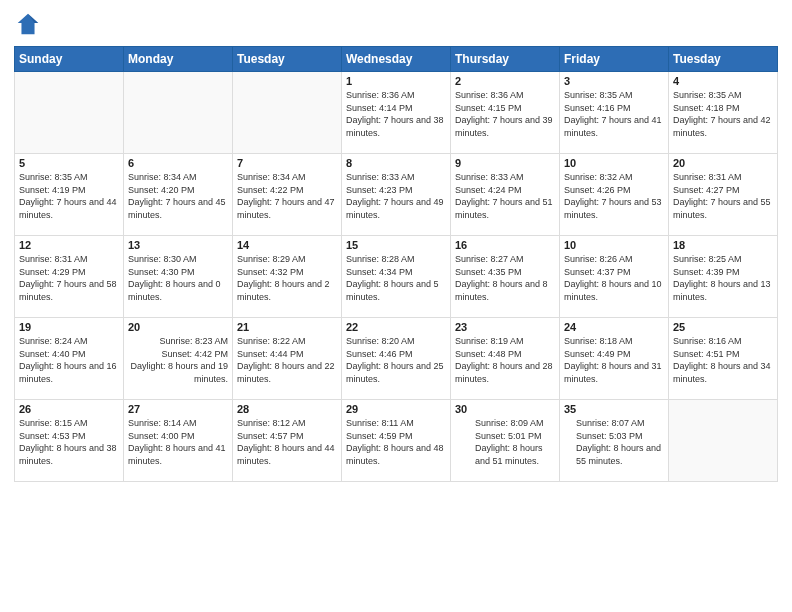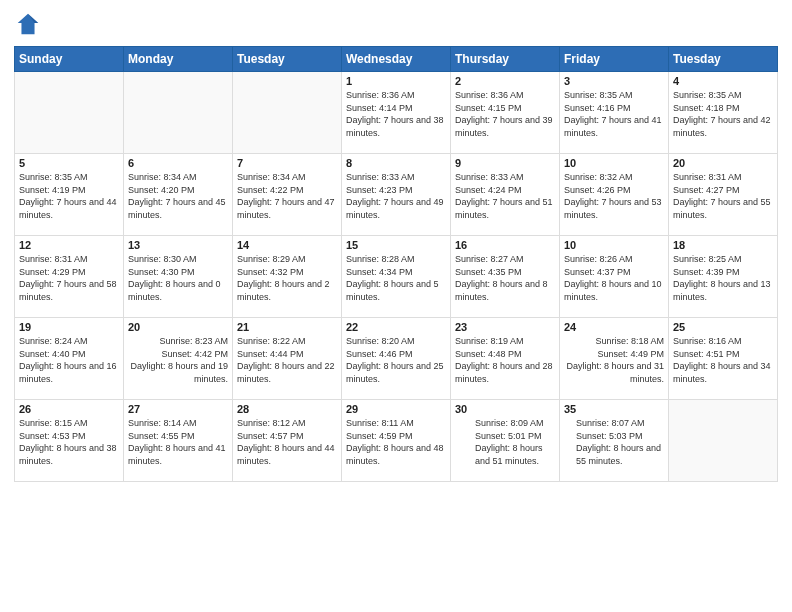--- a/index.html
+++ b/index.html
@@ -275,42 +275,42 @@
 Daylight: 8 hours and 25 minutes.</div>
           </td>
           <td>
             <div class="day-number">23</div>
             <div class="day-info" style="white-space: pre-line;">Sunrise: 8:19 AM
 Sunset: 4:48 PM
 Daylight: 8 hours and 28 minutes.</div>
           </td>
           <td>
             <div class="day-number">24</div>
-            <div class="day-info" style="white-space: pre-line; text-align: right;">Sunrise: 8:18 AM
+            <div class="day-info" style="white-space: pre-line;">Sunrise: 8:18 AM
 Sunset: 4:49 PM
 Daylight: 8 hours and 31 minutes.</div>
           </td>
           <td>
             <div class="day-number">25</div>
             <div class="day-info" style="white-space: pre-line;">Sunrise: 8:16 AM
 Sunset: 4:51 PM
 Daylight: 8 hours and 34 minutes.</div>
           </td>
         </tr>
         <tr>
           <td>
             <div class="day-number">26</div>
             <div class="day-info" style="white-space: pre-line;">Sunrise: 8:15 AM
 Sunset: 4:53 PM
 Daylight: 8 hours and 38 minutes.</div>
           </td>
           <td>
             <div class="day-number">27</div>
             <div class="day-info" style="white-space: pre-line;">Sunrise: 8:14 AM
-Sunset: 4:55 PM
+Sunset: 4:00 PM
 Daylight: 8 hours and 41 minutes.</div>
           </td>
           <td>
             <div class="day-number">28</div>
             <div class="day-info" style="white-space: pre-line;">Sunrise: 8:12 AM
 Sunset: 4:57 PM
 Daylight: 8 hours and 44 minutes.</div>
           </td>
           <td>
             <div class="day-number">29</div>

